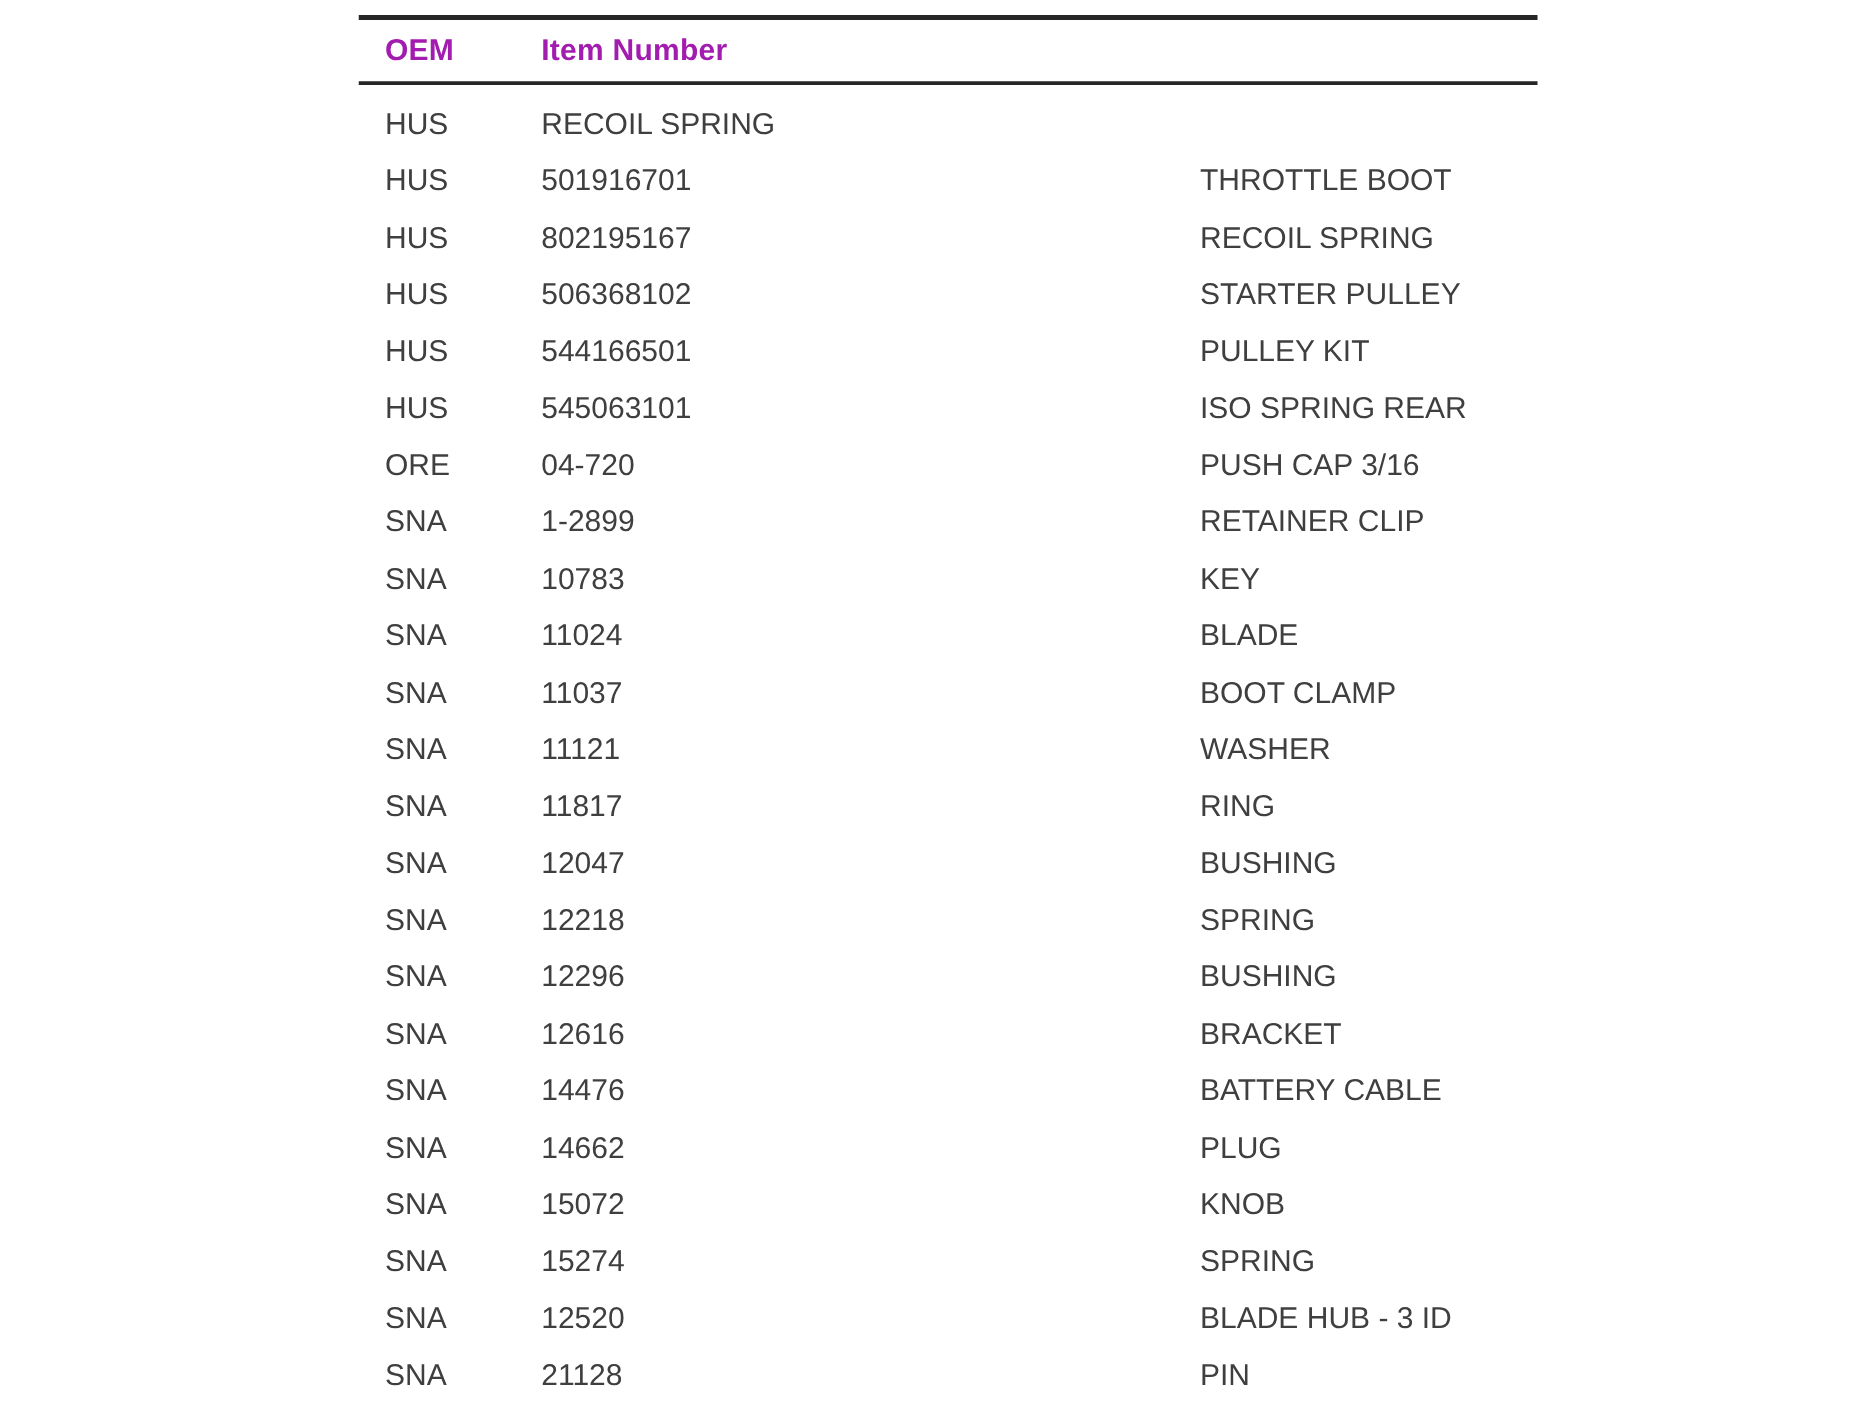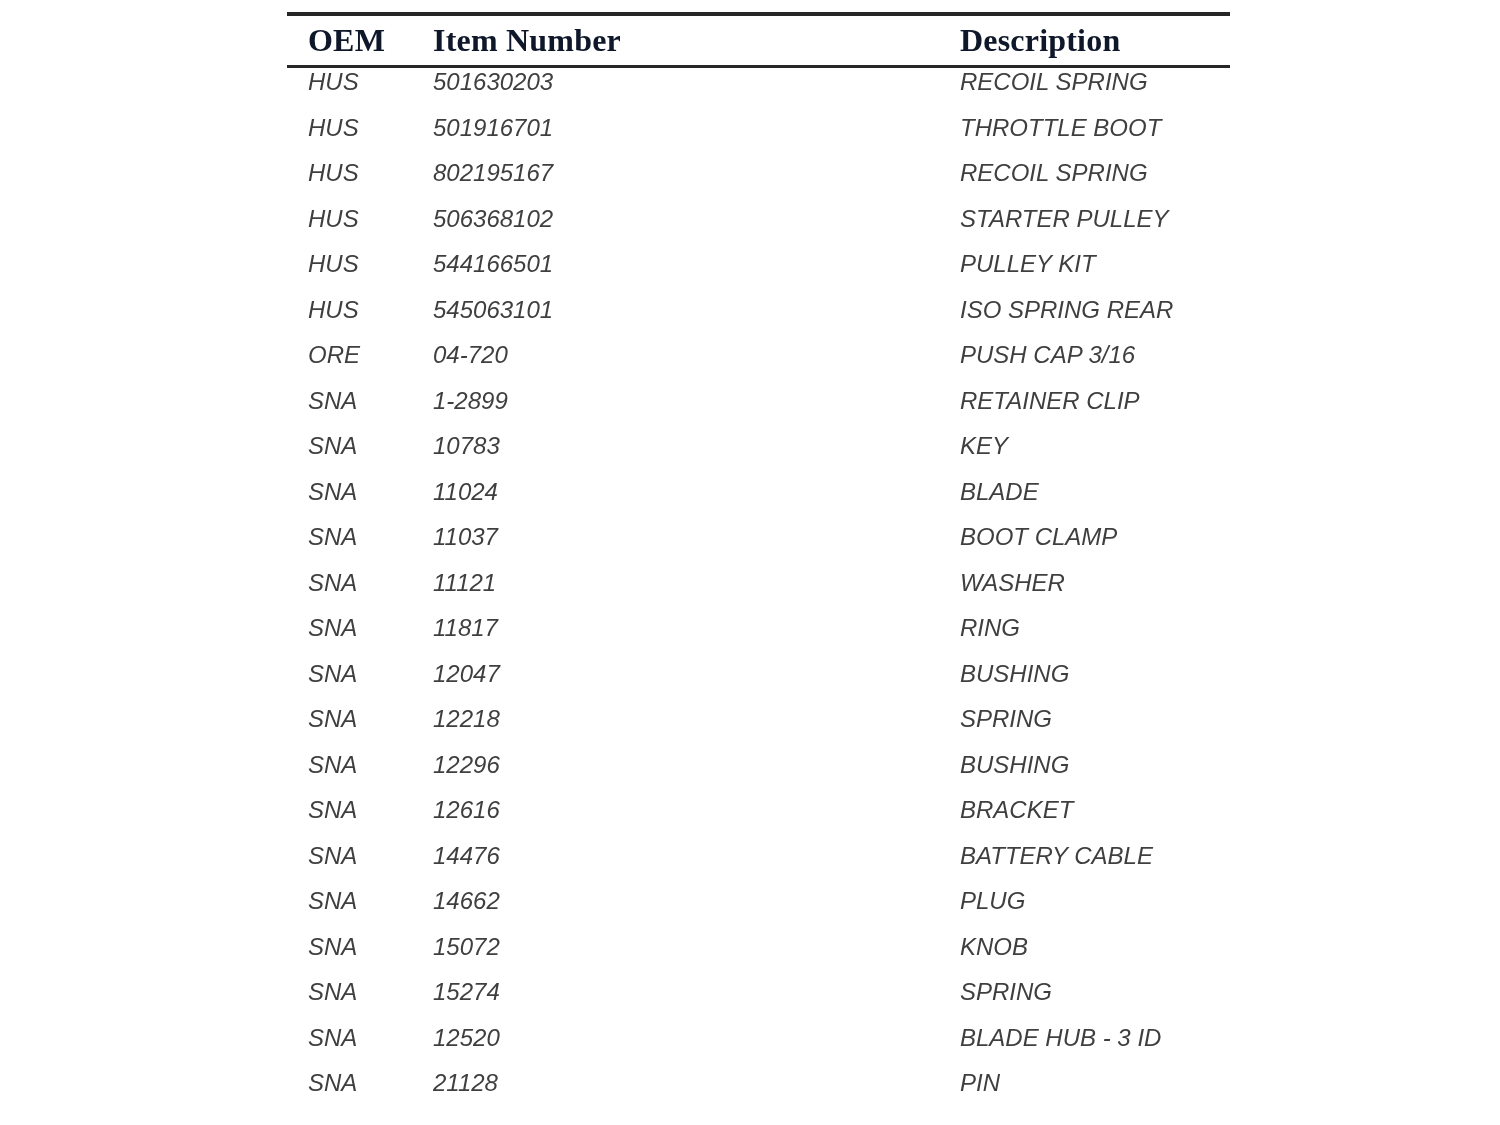--- a/index.html
+++ b/index.html
@@ -27,31 +27,29 @@
   }
   .rule-top { height: 4px; }
   .rule-mid { height: 3px; }
   .header-row {
     display: flex;
     align-items: center;
     height: 49px;
   }
   .header-row .cell {
     font-weight: bold;
-    font-size: 32px;
-    color: #0f172a;
+    font-size: 24px;
+    color: #a21caf;
     letter-spacing: 0.2px;
     white-space: nowrap;
-    font-family: Liberation Serif, serif;
   }
   .row {
     display: flex;
-    align-items: flex-start;
+    align-items: flex-end;
     height: 45.5px;
-    font-style: italic;
   }
   .cell {
     font-size: 24px;
     color: #3f3f3f;
     white-space: nowrap;
     box-sizing: border-box;
     overflow: hidden;
   }
   .col-oem  { width: 146px; padding-left: 21px; }
   .col-item { width: 527px; }
@@ -61,29 +59,27 @@
 <body>
 
 <div class="page">
   <div class="parts-table">
 
     <div class="rule rule-top"></div>
 
     <div class="header-row">
       <div class="cell col-oem">OEM</div>
       <div class="cell col-item">Item Number</div>
-      <div class="cell col-desc">Description</div>
     </div>
 
     <div class="rule rule-mid"></div>
 
     <div id="rows">
   <div class="row">
     <div class="cell col-oem">HUS</div>
-    <div class="cell col-item">501630203</div>
     <div class="cell col-desc">RECOIL SPRING</div>
   </div>
 
   <div class="row">
     <div class="cell col-oem">HUS</div>
     <div class="cell col-item">501916701</div>
     <div class="cell col-desc">THROTTLE BOOT</div>
   </div>
 
   <div class="row">

